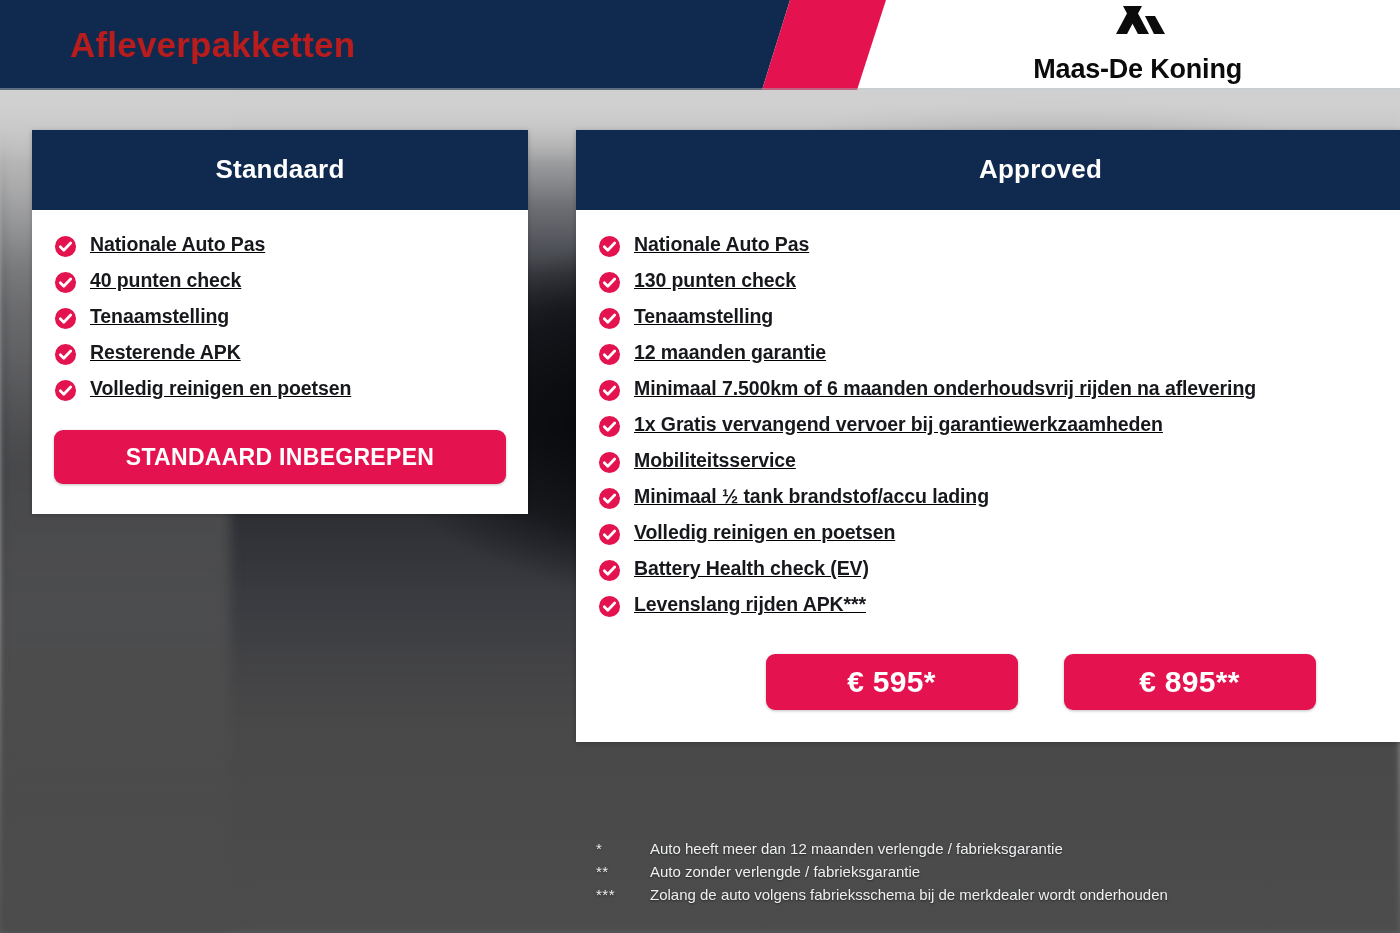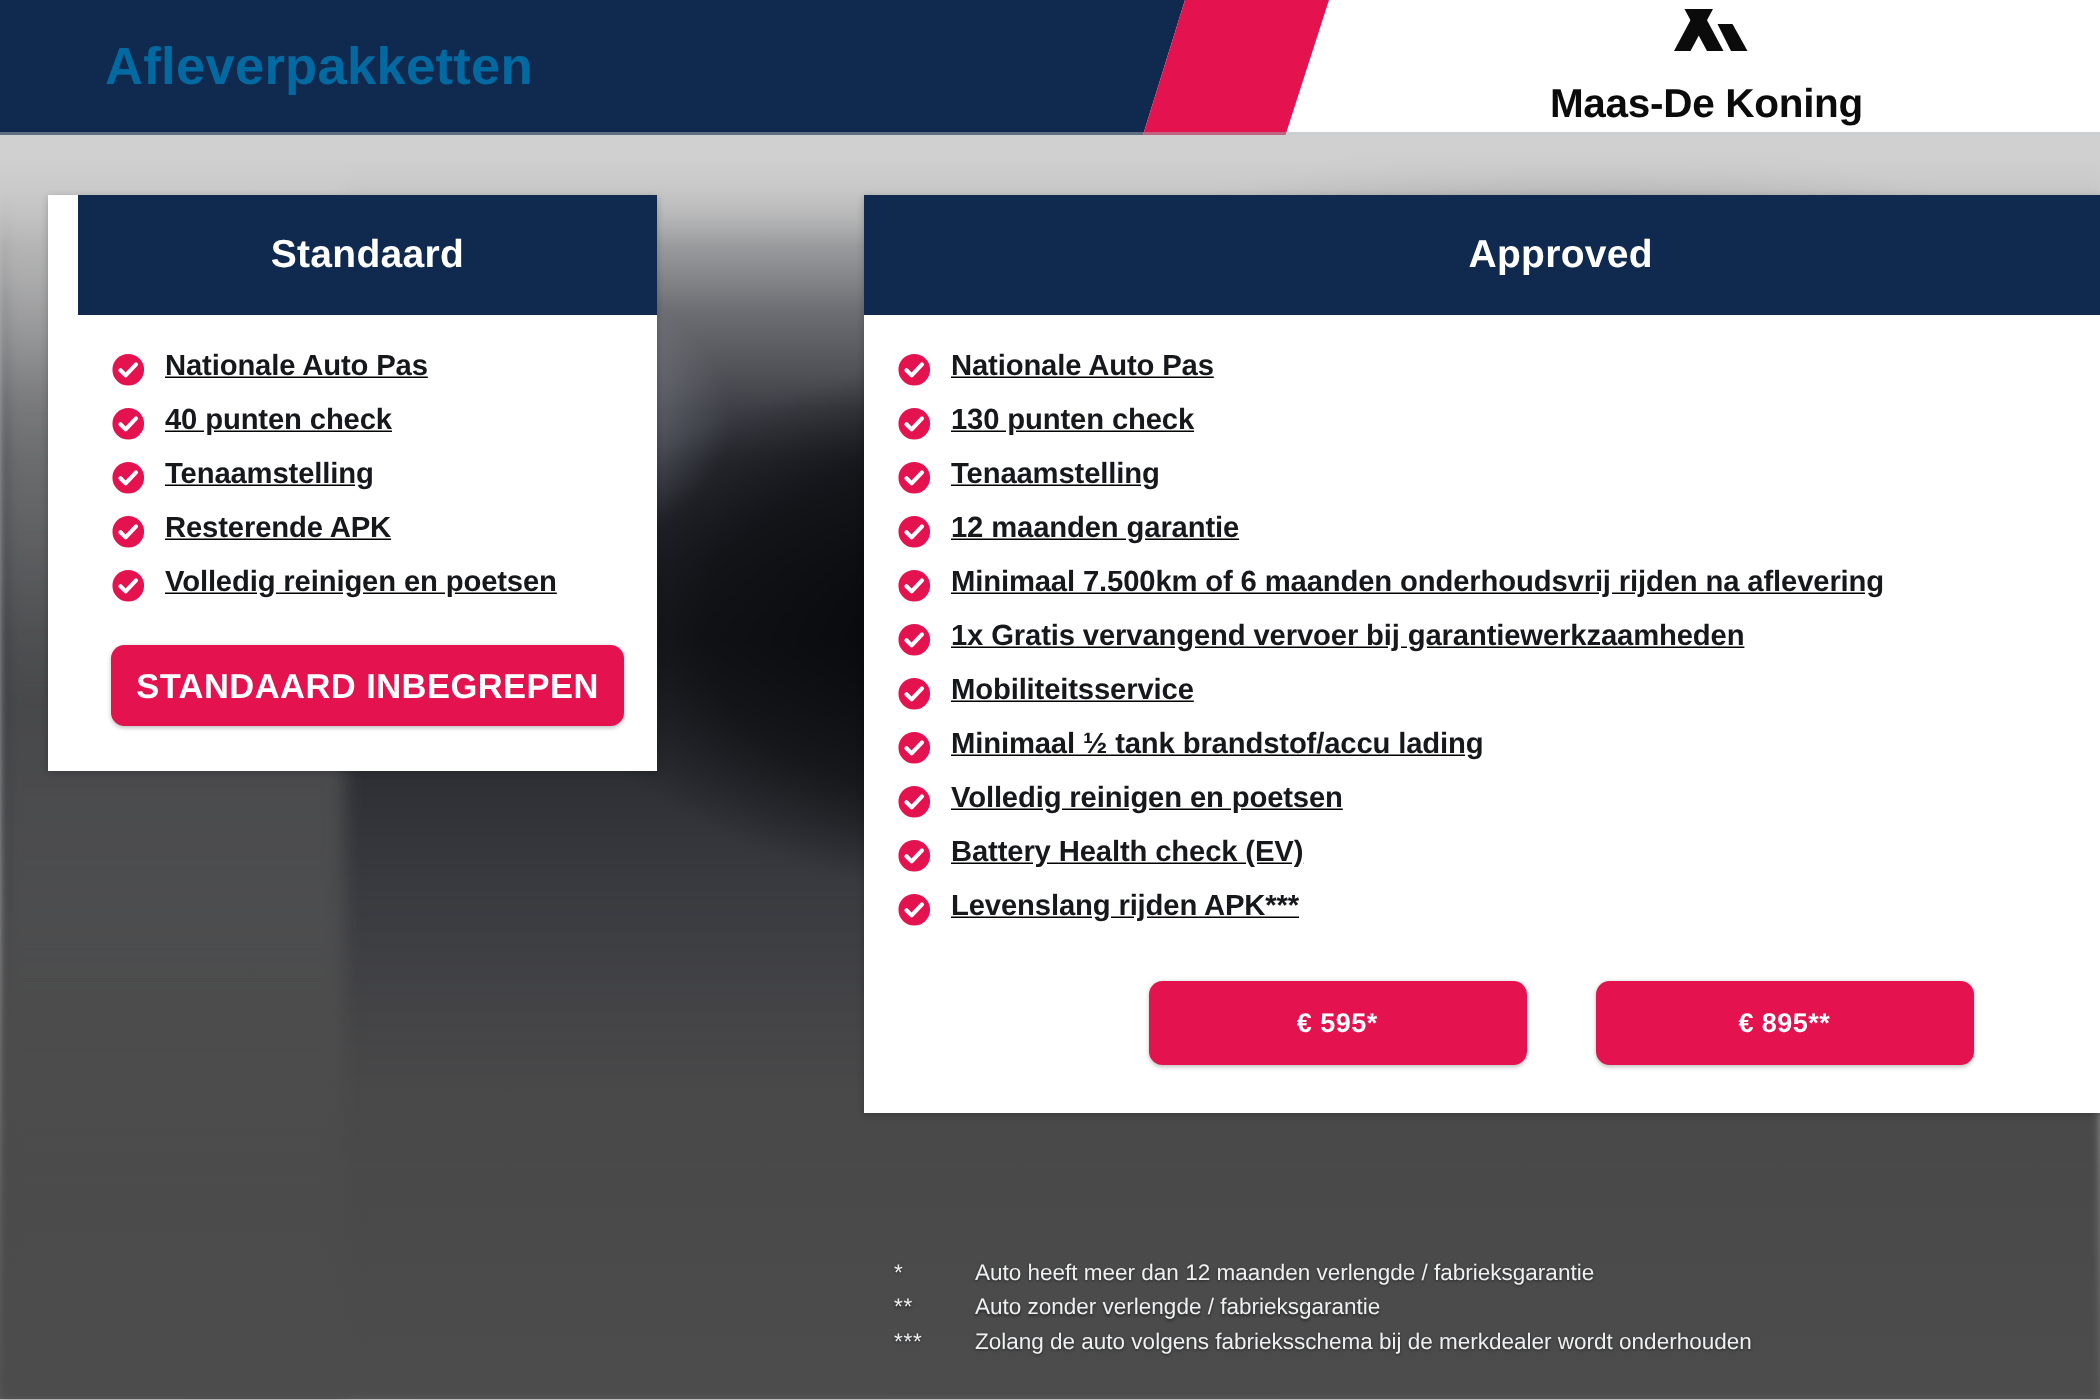--- a/index.html
+++ b/index.html
@@ -83,21 +83,21 @@
     left: 0; top: 0;
     width: 950px; height: 90px;
     background: #e4134f;
     clip-path: polygon(790px 0, 886px 0, 857px 90px, 762px 90px);
   }
   #header-title {
     position: absolute;
     left: 70px; top: 0;
     height: 90px;
     display: flex; align-items: center;
-    color: #0369a1;
+    color: #b91c1c;
     font-size: 35px;
     font-weight: bold;
     letter-spacing: 0.2px;
   }
   #brand {
     position: absolute;
     right: 158px; top: 0;
     height: 90px;
     display: flex; align-items: center; gap: 14px; flex-direction: column;
   }
@@ -115,21 +115,21 @@
     z-index: 6;
   }
 
   
   .card {
     position: absolute;
     background: #ffffff;
     box-shadow: 0 1px 5px rgba(0,0,0,0.22);
     z-index: 3;
   }
-  #card-standaard { left: 32px; top: 130px; width: 406px; padding-left: 20px; }
+  #card-standaard { left: 32px; top: 130px; width: 496px; }
   #card-approved  { left: 528px; top: 130px; width: 929px; margin-left: 48px; }
 
   .card-head {
     background: #10294e;
     color: #ffffff;
     text-align: center;
     font-size: 26px;
     font-weight: bold;
     padding: 24px 10px 25px;
     letter-spacing: 0.2px;
@@ -181,21 +181,21 @@
 
   #price-row {
     display: flex;
     justify-content: center;
     gap: 46px;
     padding: 36px 0 32px 0;
   }
   .price-btn {
     width: 252px;
     height: 56px;
-    font-size: 18px;
+    font-size: 30px;
     letter-spacing: 0.3px;
   }
 
   
   #footnotes {
     position: absolute;
     left: 596px; top: 838px;
     z-index: 4;
     color: #eef0f2;
     font-size: 15px;

